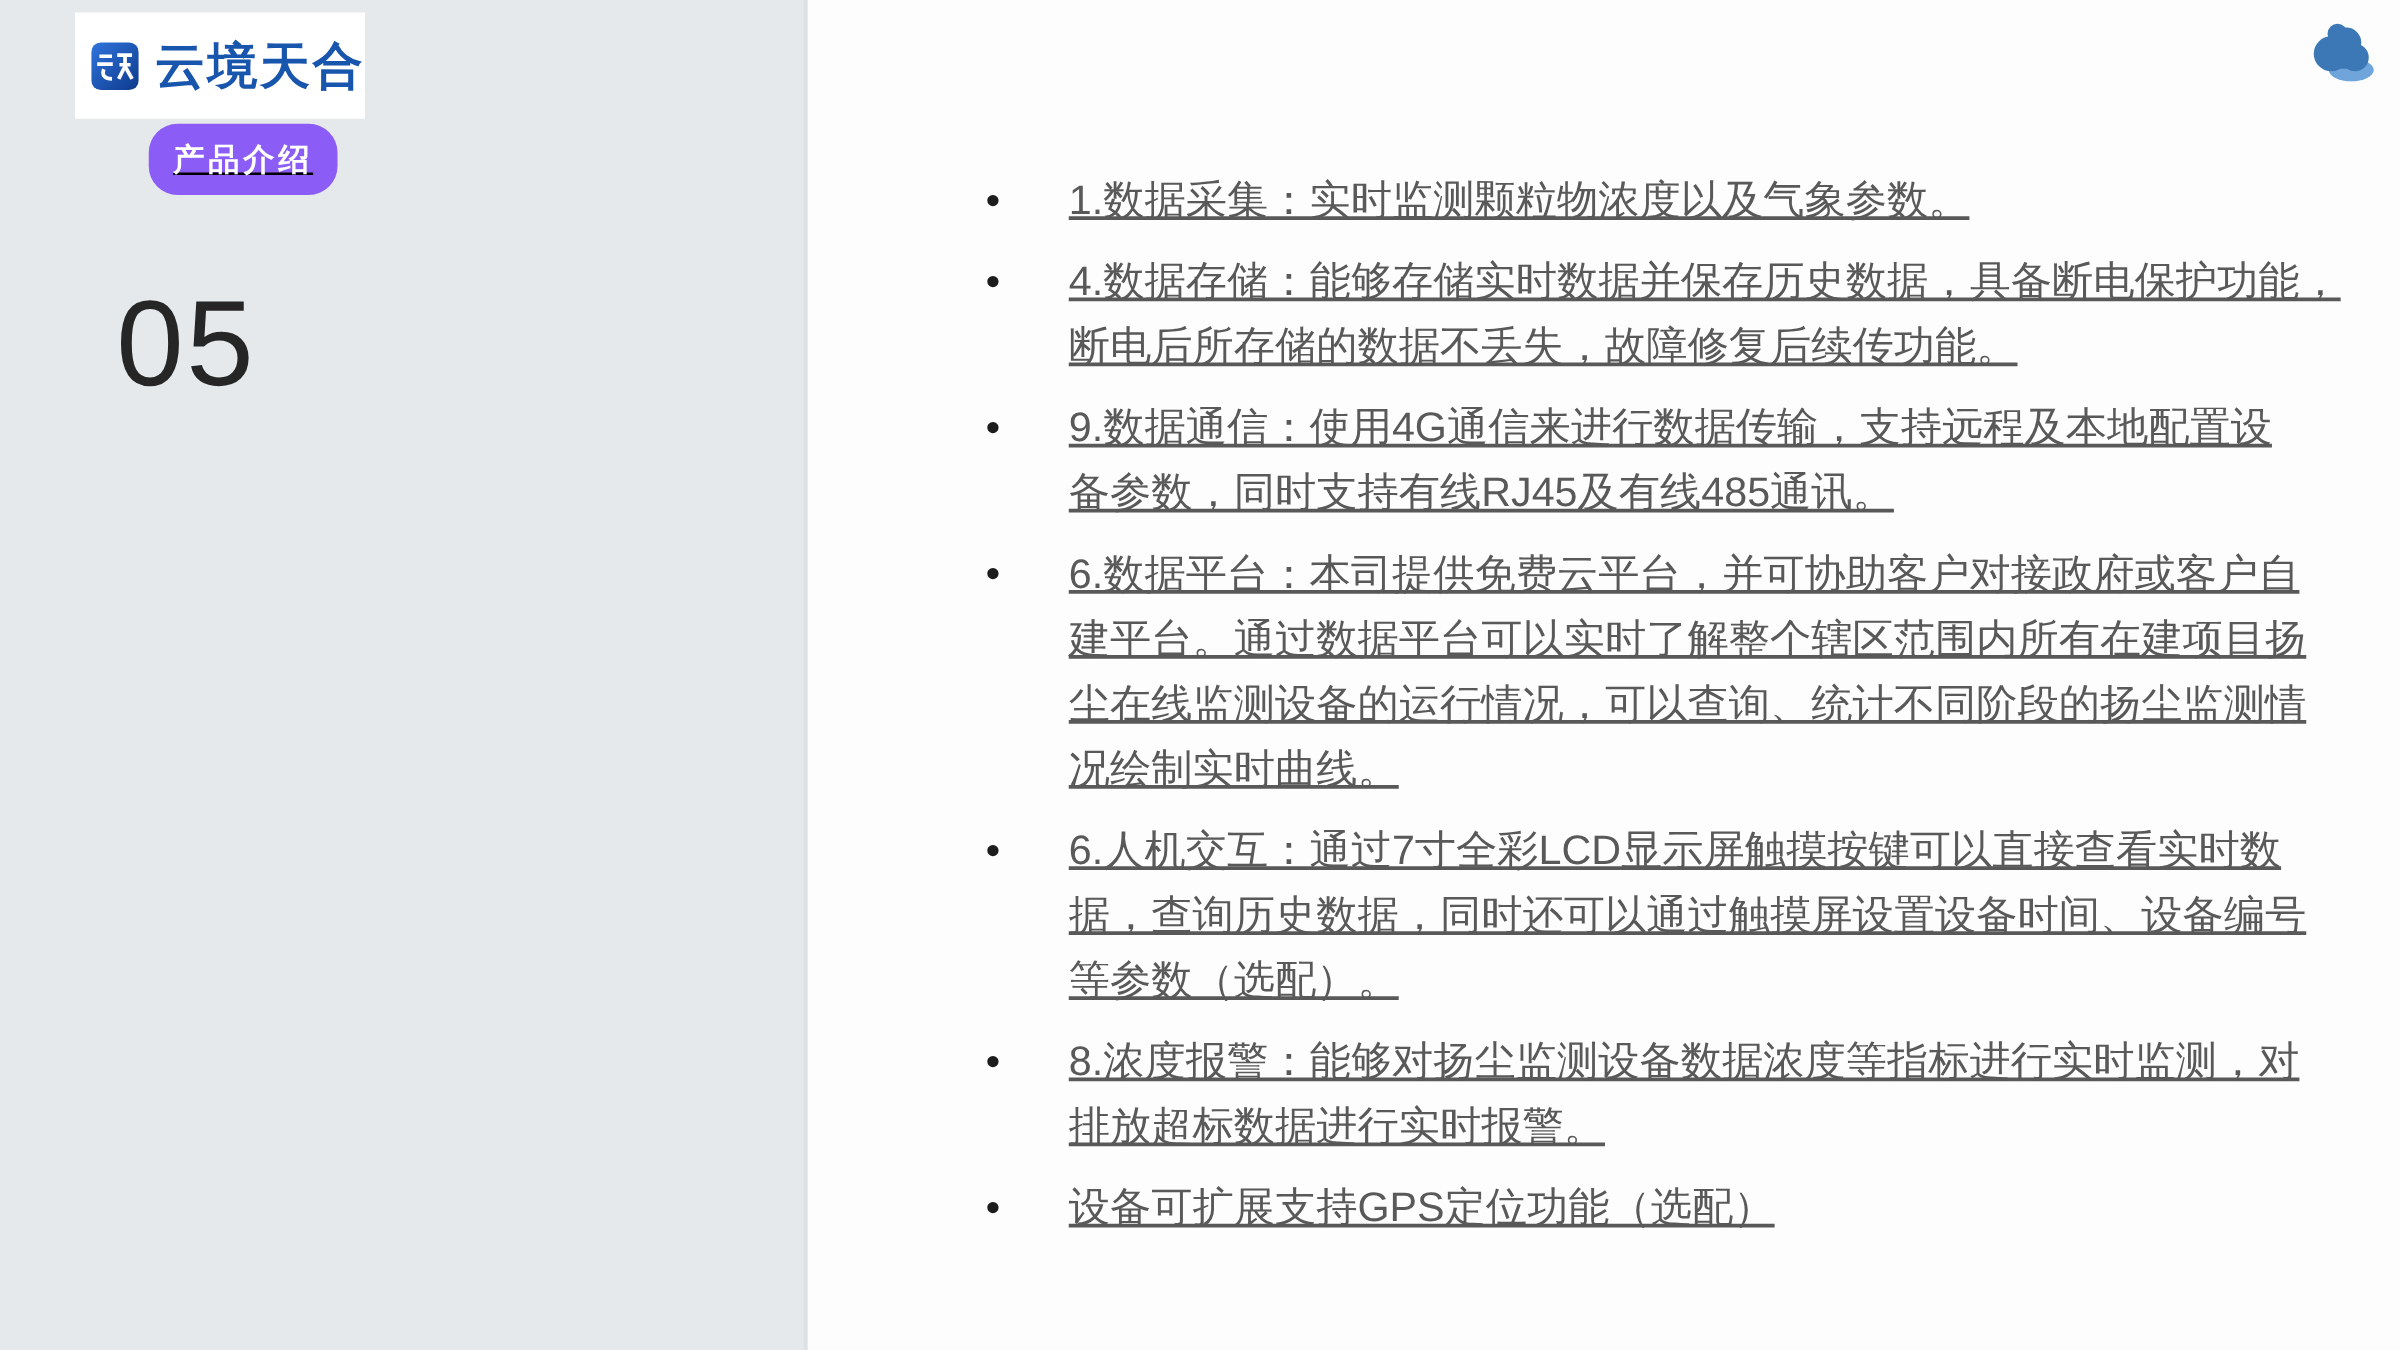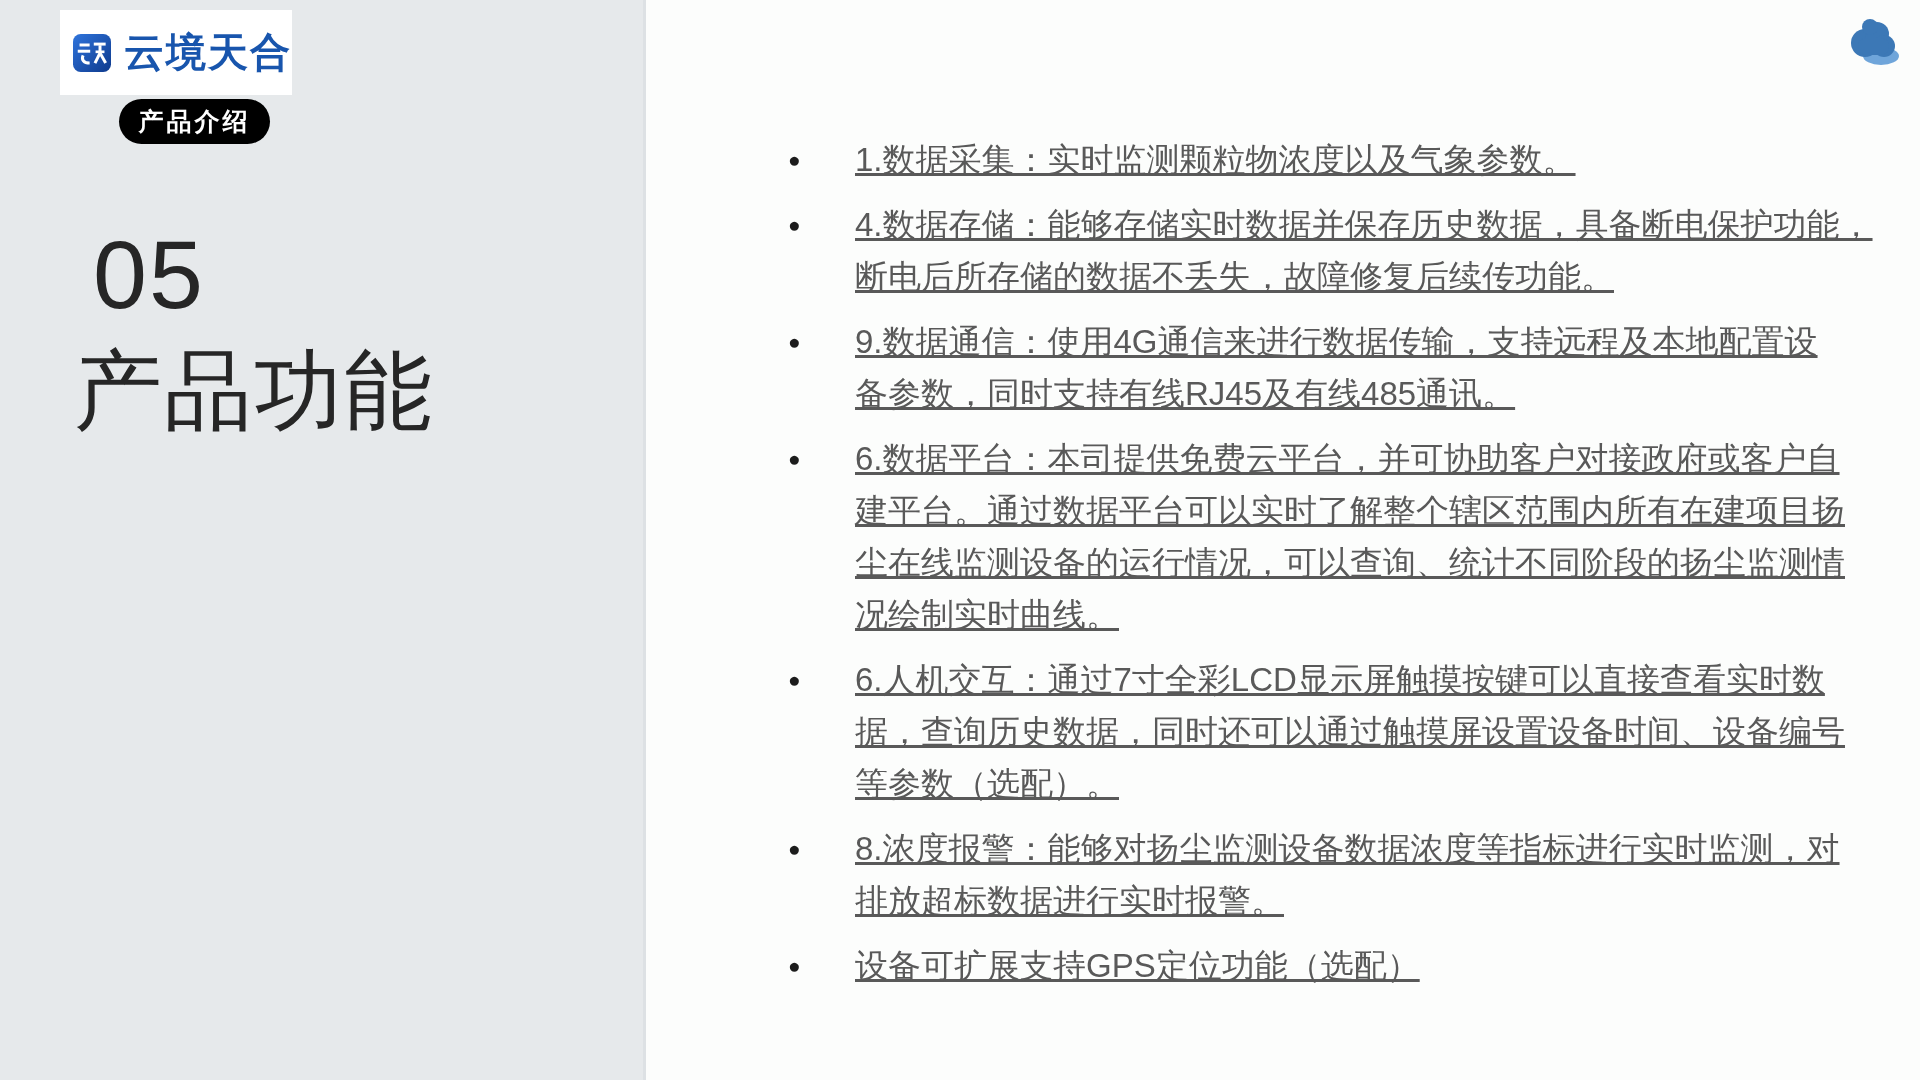--- a/index.html
+++ b/index.html
@@ -33,26 +33,27 @@
   .logo-text {
     font-size: 40px;
     font-weight: 700;
     color: #1855ad;
     letter-spacing: 2px;
     white-space: nowrap;
   }
   .badge {
     position: absolute;
     left: 119px; top: 99px;
-    width: 151px; height: 45px;
-    background: #000000;
+    width: 151px; height: 57px;
+    background: #8b5cf6;
     border-radius: 23px;
     display: flex;
     align-items: center;
     justify-content: center;
+    text-decoration: underline;
   }
   .badge-label {
     color: #ffffff;
     font-size: 25px;
     font-weight: 700;
     letter-spacing: 3px;
   }
   .headline {
     position: absolute;
     left: 74px; top: 226px;
@@ -138,21 +139,20 @@
     </svg>
     <span class="logo-text">云境天合</span>
   </div>
 
   <div class="badge">
     <span class="badge-label">产品介绍</span>
   </div>
 
   <div class="headline">
     <div class="num">05</div>
-    <div class="title">产品功能</div>
   </div>
 
 </div>
 
 <div class="content">
 
   <svg class="cloud-icon" viewBox="0 0 64 58">
     <ellipse cx="41" cy="46" rx="18" ry="9" fill="#6fa5da"></ellipse>
     <g fill="#3c78b6">
       <circle cx="25" cy="33" r="14"></circle>

